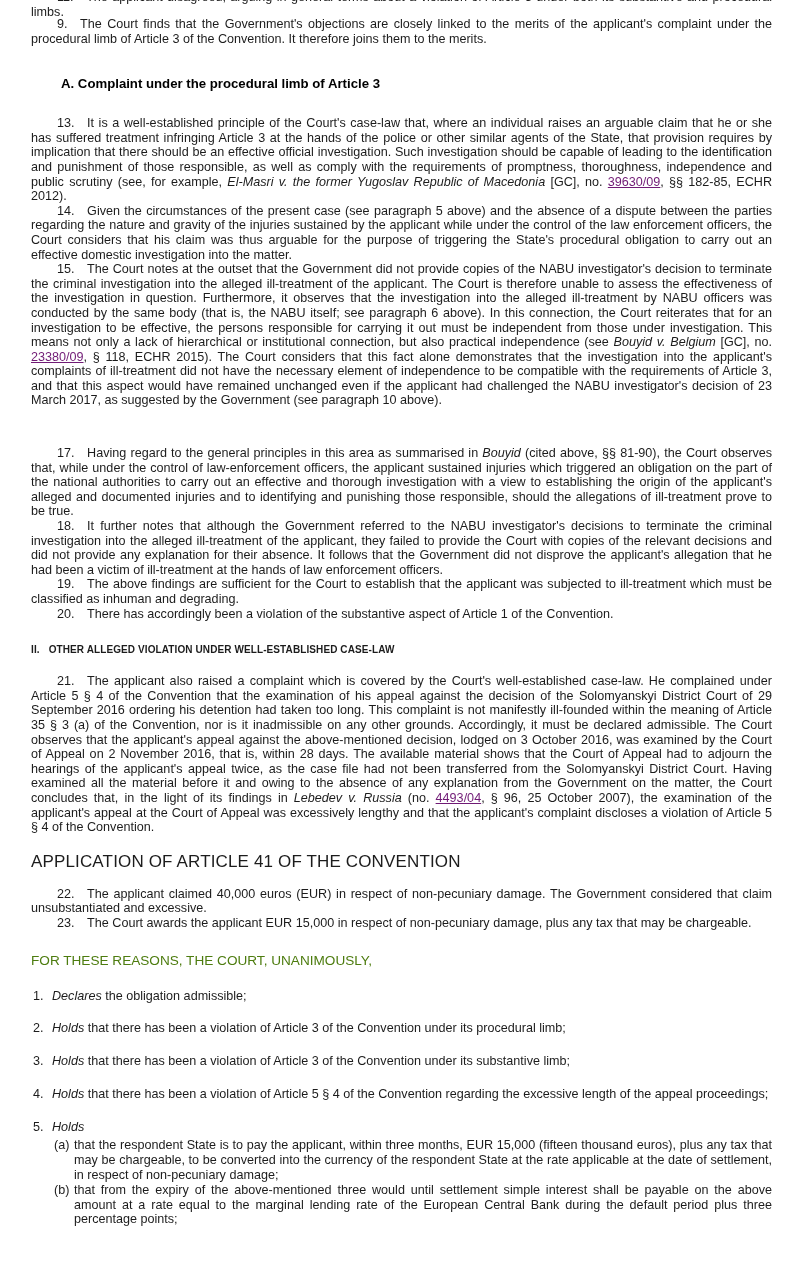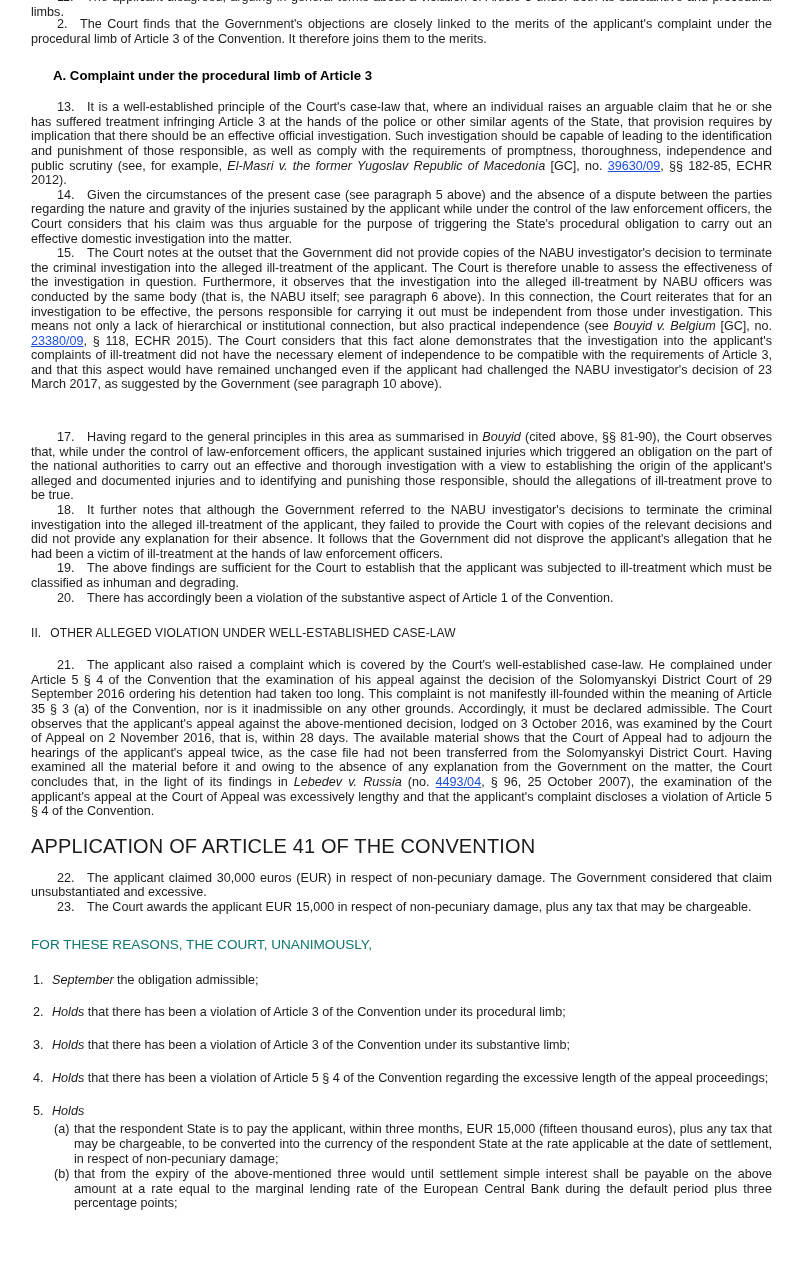--- a/index.html
+++ b/index.html
@@ -40,56 +40,56 @@
     text-indent: 26px;
     color: #1c1c1c;
     -webkit-hyphens: none;
     hyphens: none;
   }
 
   h3.sub {
     font-size: 13.2px;
     line-height: 16px;
     font-weight: bold;
-    margin: 0;
+    margin: 8px;
     padding-left: 22px;
     color: #000;
   }
   h2.sec {
-    font-size: 12px;
+    font-size: 10px;
     line-height: 17px;
-    font-weight: normal;
+    font-weight: bold;
     margin: 0;
     color: #1c1c1c;
     letter-spacing: 0.1px;
   }
   h2.sec .numsp { display: inline-block; width: 9px; }
   h2.app {
-    font-size: 20px;
+    font-size: 17px;
     line-height: 18px;
     font-weight: normal;
     margin: 0;
     color: #1c1c1c;
     letter-spacing: 0.15px;
   }
   h2.reasons {
     font-size: 13.6px;
     line-height: 16px;
     font-weight: normal;
     margin: 0;
-    color: #0f766e;
+    color: #4d7c0f;
   }
   .sp4  { height: 4px; }
   .sp16 { height: 16px; }
   .sp18 { height: 18px; }
   .sp20 { height: 20px; }
   .sp22 { height: 22px; }
 
   a.cite {
-    color: #1d4ed8;
+    color: #701a75;
     text-decoration: underline;
   }
   i, .it { font-style: italic; }
 
   
   .op {
     display: flex;
     font-size: 12.6px;
     line-height: 14.8px;
     text-align: justify;
@@ -121,21 +121,21 @@
 </style>
 </head>
 <body>
 
 <div class="page">
 
   <div class="clipped-wrap">
     <p class="body"><span>11.</span> <span>The applicant disagreed, arguing in general terms about a violation of Article 3 under both its substantive and procedural limbs.</span></p>
   </div>
 
-  <p class="body">2. The Court finds that the Government's objections are closely linked to the merits of the applicant's complaint under the procedural limb of Article 3 of the Convention. It therefore joins them to the merits.</p>
+  <p class="body">9. The Court finds that the Government's objections are closely linked to the merits of the applicant's complaint under the procedural limb of Article 3 of the Convention. It therefore joins them to the merits.</p>
 
   <div class="sp22"></div>
   <h3 class="sub">A. Complaint under the procedural limb of Article 3</h3>
   <div class="sp16"></div>
 
   <p class="body"><span>13. It is a well-established principle of the Court's case-law that, where an individual raises an arguable claim that he or she has suffered treatment infringing Article 3 at the hands of the police or other similar agents of the State, that provision requires by implication that there should be an effective official investigation. Such investigation should be capable of leading to the identification and punishment of those responsible, as well as comply with the requirements of promptness, thoroughness, independence and public scrutiny (see, for example, </span><i>El-Masri v. the former Yugoslav Republic of Macedonia</i><span> [GC], no. </span><a class="cite" href="#">39630/09</a><span>, §§ 182-85, ECHR 2012).</span></p>
 
   <p class="body">14. Given the circumstances of the present case (see paragraph 5 above) and the absence of a dispute between the parties regarding the nature and gravity of the injuries sustained by the applicant while under the control of the law enforcement officers, the Court considers that his claim was thus arguable for the purpose of triggering the State's procedural obligation to carry out an effective domestic investigation into the matter.</p>
 
   <p class="body"><span>15. The Court notes at the outset that the Government did not provide copies of the NABU investigator's decision to terminate the criminal investigation into the alleged ill-treatment of the applicant. The Court is therefore unable to assess the effectiveness of the investigation in question. Furthermore, it observes that the investigation into the alleged ill-treatment by NABU officers was conducted by the same body (that is, the NABU itself; see paragraph 6 above). In this connection, the Court reiterates that for an investigation to be effective, the persons responsible for carrying it out must be independent from those under investigation. This means not only a lack of hierarchical or institutional connection, but also practical independence (see </span><i>Bouyid v. Belgium</i><span> [GC], no. </span><a class="cite" href="#">23380/09</a><span>, § 118, ECHR 2015). The Court considers that this fact alone demonstrates that the investigation into the applicant's complaints of ill-treatment did not have the necessary element of independence to be compatible with the requirements of Article 3, and that this aspect would have remained unchanged even if the applicant had challenged the NABU investigator's decision of 23 March 2017, as suggested by the Government (see paragraph 10 above).</span></p>
@@ -155,30 +155,30 @@
   <div class="sp20"></div>
   <h2 class="sec"><span>II.</span><span class="numsp"></span><span>OTHER ALLEGED VIOLATION UNDER WELL-ESTABLISHED CASE-LAW</span></h2>
   <div class="sp16"></div>
 
   <p class="body"><span>21. The applicant also raised a complaint which is covered by the Court's well-established case-law. He complained under Article 5 § 4 of the Convention that the examination of his appeal against the decision of the Solomyanskyi District Court of 29 September 2016 ordering his detention had taken too long. This complaint is not manifestly ill-founded within the meaning of Article 35 § 3 (a) of the Convention, nor is it inadmissible on any other grounds. Accordingly, it must be declared admissible. The Court observes that the applicant's appeal against the above-mentioned decision, lodged on 3 October 2016, was examined by the Court of Appeal on 2 November 2016, that is, within 28 days. The available material shows that the Court of Appeal had to adjourn the hearings of the applicant's appeal twice, as the case file had not been transferred from the Solomyanskyi District Court. Having examined all the material before it and owing to the absence of any explanation from the Government on the matter, the Court concludes that, in the light of its findings in </span><i>Lebedev v. Russia</i><span> (no. </span><a class="cite" href="#">4493/04</a><span>, § 96, 25 October 2007), the examination of the applicant's appeal at the Court of Appeal was excessively lengthy and that the applicant's complaint discloses a violation of Article 5 § 4 of the Convention.</span></p>
 
   <div class="sp18"></div>
   <h2 class="app">APPLICATION OF ARTICLE 41 OF THE CONVENTION</h2>
   <div class="sp16"></div>
 
-  <p class="body">22. The applicant claimed 30,000 euros (EUR) in respect of non-pecuniary damage. The Government considered that claim unsubstantiated and excessive.</p>
+  <p class="body">22. The applicant claimed 40,000 euros (EUR) in respect of non-pecuniary damage. The Government considered that claim unsubstantiated and excessive.</p>
   <p class="body">23. The Court awards the applicant EUR 15,000 in respect of non-pecuniary damage, plus any tax that may be chargeable.</p>
 
   <div class="sp22"></div>
   <h2 class="reasons">FOR THESE REASONS, THE COURT, UNANIMOUSLY,</h2>
   <div class="sp20"></div>
 
   <div class="op">
     <div class="num">1.</div>
-    <div class="txt"><i>September</i><span> the obligation admissible;</span></div>
+    <div class="txt"><i>Declares</i><span> the obligation admissible;</span></div>
   </div>
   <div class="sp18"></div>
 
   <div class="op">
     <div class="num">2.</div>
     <div class="txt"><i>Holds</i><span> that there has been a violation of Article 3 of the Convention under its procedural limb;</span></div>
   </div>
   <div class="sp18"></div>
 
   <div class="op">

